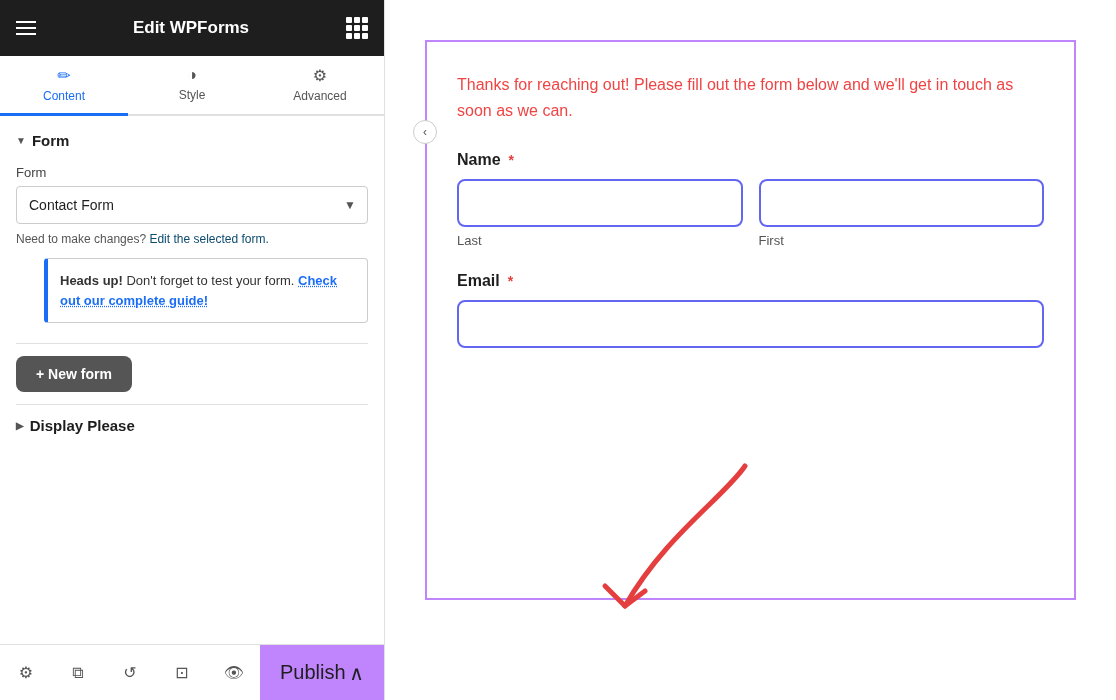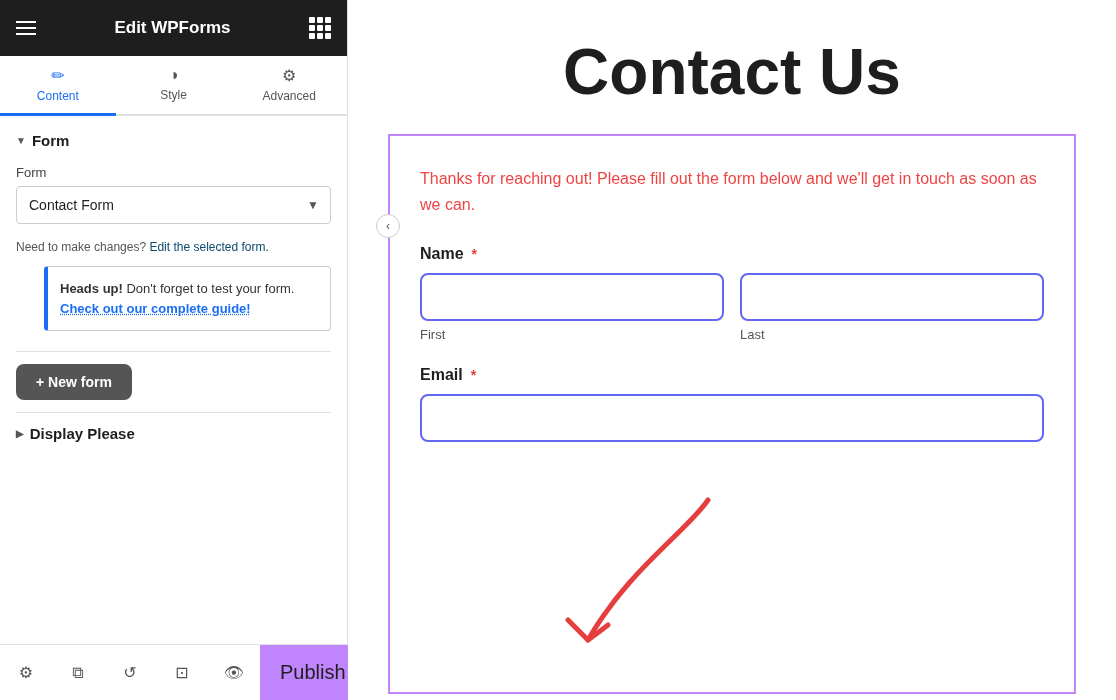--- a/index.html
+++ b/index.html
@@ -2,21 +2,21 @@
 <html><head>
   <meta charset="utf-8">
   <style>
     * { box-sizing: border-box; margin: 0; padding: 0; }
     body { font-family: -apple-system, BlinkMacSystemFont, 'Segoe UI', sans-serif; display: flex; flex-direction: column; height: 700px; width: 1116px; overflow: hidden; background: #fff; }
 
     
     .app-container { display: flex; flex: 1; height: 100%; }
 
     
-    .sidebar { width: 348px; background: #fff; display: flex; flex-direction: column; border-right: 1px solid #e0e0e0; height: 700px; flex-shrink: 0; }
+    .sidebar { width: 385px; background: #fff; display: flex; flex-direction: column; border-right: 1px solid #e0e0e0; height: 700px; flex-shrink: 0; }
 
     
     .sidebar-header { background: #1e1e1e; color: #fff; display: flex; align-items: center; justify-content: space-between; padding: 0 16px; height: 56px; }
     .sidebar-header-title { font-size: 17px; font-weight: 600; color: #fff; }
     .hamburger-icon { display: flex; flex-direction: column; gap: 4px; cursor: pointer; }
     .hamburger-icon span { display: block; width: 20px; height: 2px; background: #fff; }
     .grid-icon { display: grid; grid-template-columns: repeat(3,6px); gap: 2px; cursor: pointer; }
     .grid-icon span { display: block; width: 6px; height: 6px; background: #fff; border-radius: 1px; }
 
     
@@ -25,21 +25,21 @@
     .sidebar-tab.active { color: #1a6ef5; border-bottom: 3px solid #1a6ef5; }
     .tab-icon { font-size: 16px; }
 
     
     .sidebar-content { flex: 1; padding: 16px; overflow-y: auto; }
 
     
     .section-header { display: flex; align-items: center; gap: 6px; font-weight: 700; font-size: 15px; color: #1e1e1e; margin-bottom: 16px; cursor: pointer; }
     .section-arrow { font-size: 10px; color: #555; }
     .field-label { font-size: 13px; color: #444; margin-bottom: 6px; }
-    .form-select-wrapper { position: relative; margin-bottom: 16px; }
+    .form-select-wrapper { position: relative; margin-bottom: 8px; }
     .form-select { width: 100%; padding: 10px 36px 10px 12px; border: 1px solid #ccc; border-radius: 4px; font-size: 14px; color: #1e1e1e; appearance: none; background: #fff; cursor: pointer; }
     .select-chevron { position: absolute; right: 12px; top: 50%; transform: translateY(-50%); font-size: 12px; color: #555; pointer-events: none; }
     .edit-link-text { font-size: 12px; color: #555; margin-bottom: 12px; }
     .edit-link-text a { color: #0c4a6e; text-decoration: none; }
 
     
     .alert-box { border: 1px solid #ccc; border-left: 4px solid #1a6ef5; border-radius: 4px; padding: 12px; font-size: 13px; color: #333; line-height: 1.5; margin-bottom: 20px; background: #fff; margin-left: 28px; }
     .alert-box .guide-link { color: #1a6ef5; text-decoration: underline dotted; cursor: pointer; font-weight: 600; }
 
     
@@ -178,43 +178,42 @@
         <span class="publish-label">Publish</span>
         <span class="publish-chevron">∧</span>
       </div>
     </div>
 
   </div>
 
   <div class="main-content">
     <div class="canvas-area">
 
-      <h1 class="contact-us-heading">Contact Us</h1>
 
       <div class="canvas-border" style="position:relative;">
 
         <div style="position:relative;">
           <div class="collapse-btn" style="position:absolute;left:-44px;top:60px;">‹</div>
         </div>
 
         <p class="form-description">Thanks for reaching out! Please fill out the form below and we'll get in touch as soon as we can.</p>
 
         <div class="form-field-group">
           <div class="form-field-label">
             <span>Name</span>
             <span class="required-star">*</span>
           </div>
           <div class="name-fields">
             <div>
               <input type="text" class="field-input" value="" style="">
-              <div class="field-sublabel">First</div>
+              <div class="field-sublabel">Last</div>
             </div>
             <div>
               <input type="text" class="field-input" value="" style="">
-              <div class="field-sublabel">Last</div>
+              <div class="field-sublabel">First</div>
             </div>
           </div>
         </div>
 
         <div class="form-field-group">
           <div class="form-field-label">
             <span>Email</span>
             <span class="required-star">*</span>
           </div>
           <input type="email" class="email-input" value="" style="width: 100%;">

